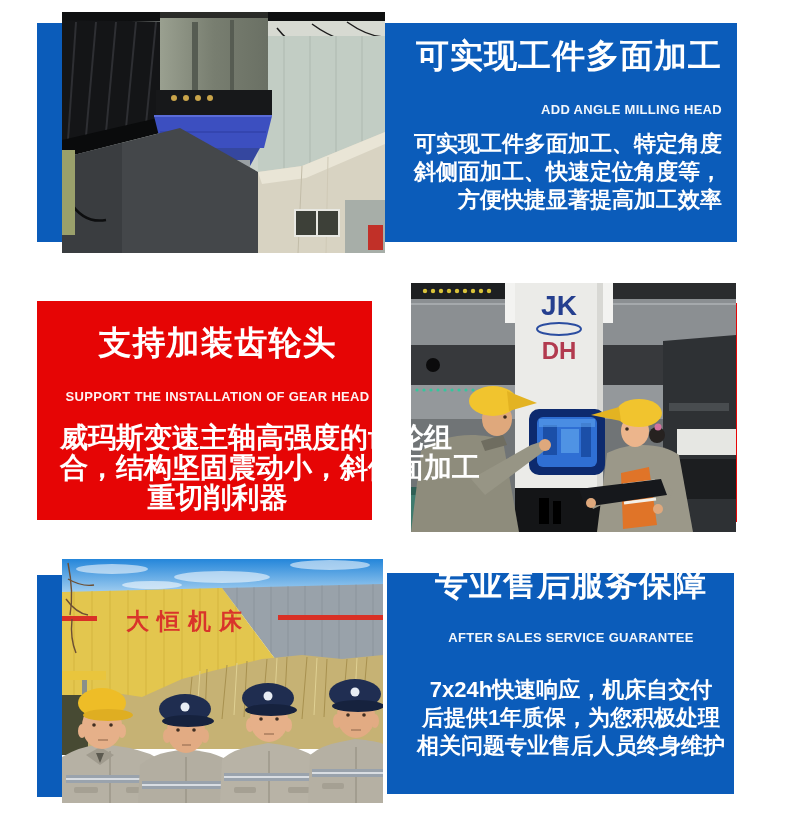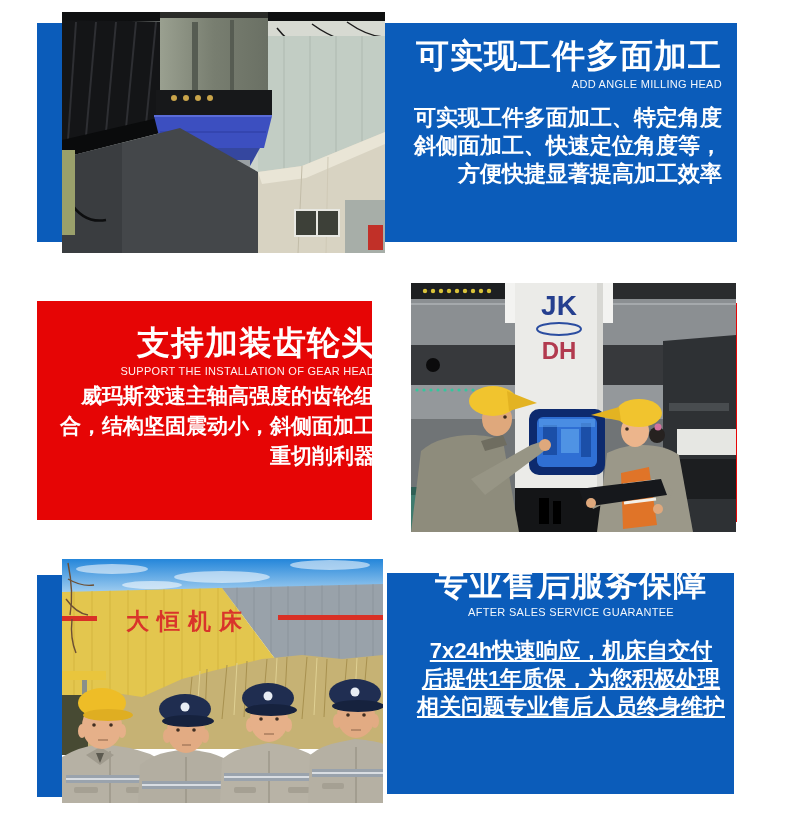--- a/index.html
+++ b/index.html
@@ -5,40 +5,40 @@
   html,body{margin:0;padding:0;background:#ffffff;}
   .page{position:relative;width:790px;height:835px;background:#ffffff;overflow:hidden;
         font-family:"Liberation Sans","DejaVu Sans",sans-serif;}
   .panel{position:absolute;z-index:1;}
   .panel-blue{background:#0b5cba;}
   .panel-red{background:#e60505;}
   .photo{position:absolute;z-index:2;overflow:hidden;}
   .photo svg{display:block;}
   .txt{position:absolute;z-index:3;color:#ffffff;}
   .sec-title{font-size:33px;line-height:36px;font-weight:bold;letter-spacing:1px;white-space:nowrap;}
-  .sec-sub{font-size:11px;line-height:20px;margin-top:0;font-weight:400;
+  .sec-sub{font-size:13px;line-height:20px;margin-top:26px;font-weight:700;
            color:rgba(255,255,255,0.95);letter-spacing:0.3px;white-space:nowrap;}
   .sec-body{margin-top:10px;font-size:22px;line-height:28px;font-weight:600;}
   .sec-body div{white-space:nowrap;}
   
   .p1-panel{left:37px;top:23px;width:700px;height:219px;}
   .p1-photo{left:62px;top:12px;width:323px;height:241px;}
   .p1-text{left:396px;top:38px;width:326px;text-align:right;}
   
   .p2-panel{left:37px;top:301px;width:335px;height:219px;}
   .p2-accent{left:710px;top:303px;width:27px;height:219px;}
   .p2-photo{left:383px;top:283px;width:325px;height:249px;}
-  .p2-text{left:60px;top:325px;width:315px;text-align:right;}
-  .p2-text .sec-body{font-size:21px;line-height:30px;margin-top:0;}
+  .p2-text{left:60px;top:325px;width:315px;text-align:center;}
+  .p2-text .sec-body{font-size:28px;line-height:30px;margin-top:16px;}
   
   .p3-panel{left:387px;top:573px;width:347px;height:221px;}
   .p3-accent{left:37px;top:575px;width:25px;height:222px;}
   .p3-photo{left:62px;top:559px;width:321px;height:244px;}
   .p3-text{left:410px;top:566px;width:322px;text-align:center;}
-  .p3-text .sec-body{margin-top:15px;text-decoration:underline;}
+  .p3-text .sec-body{margin-top:28px;}
 </style>
 </head>
 <body>
 
 <div class="page">
 
   <section>
     <div class="panel panel-blue p1-panel"></div>
 
     <figure class="photo p1-photo" style="margin:0;">

